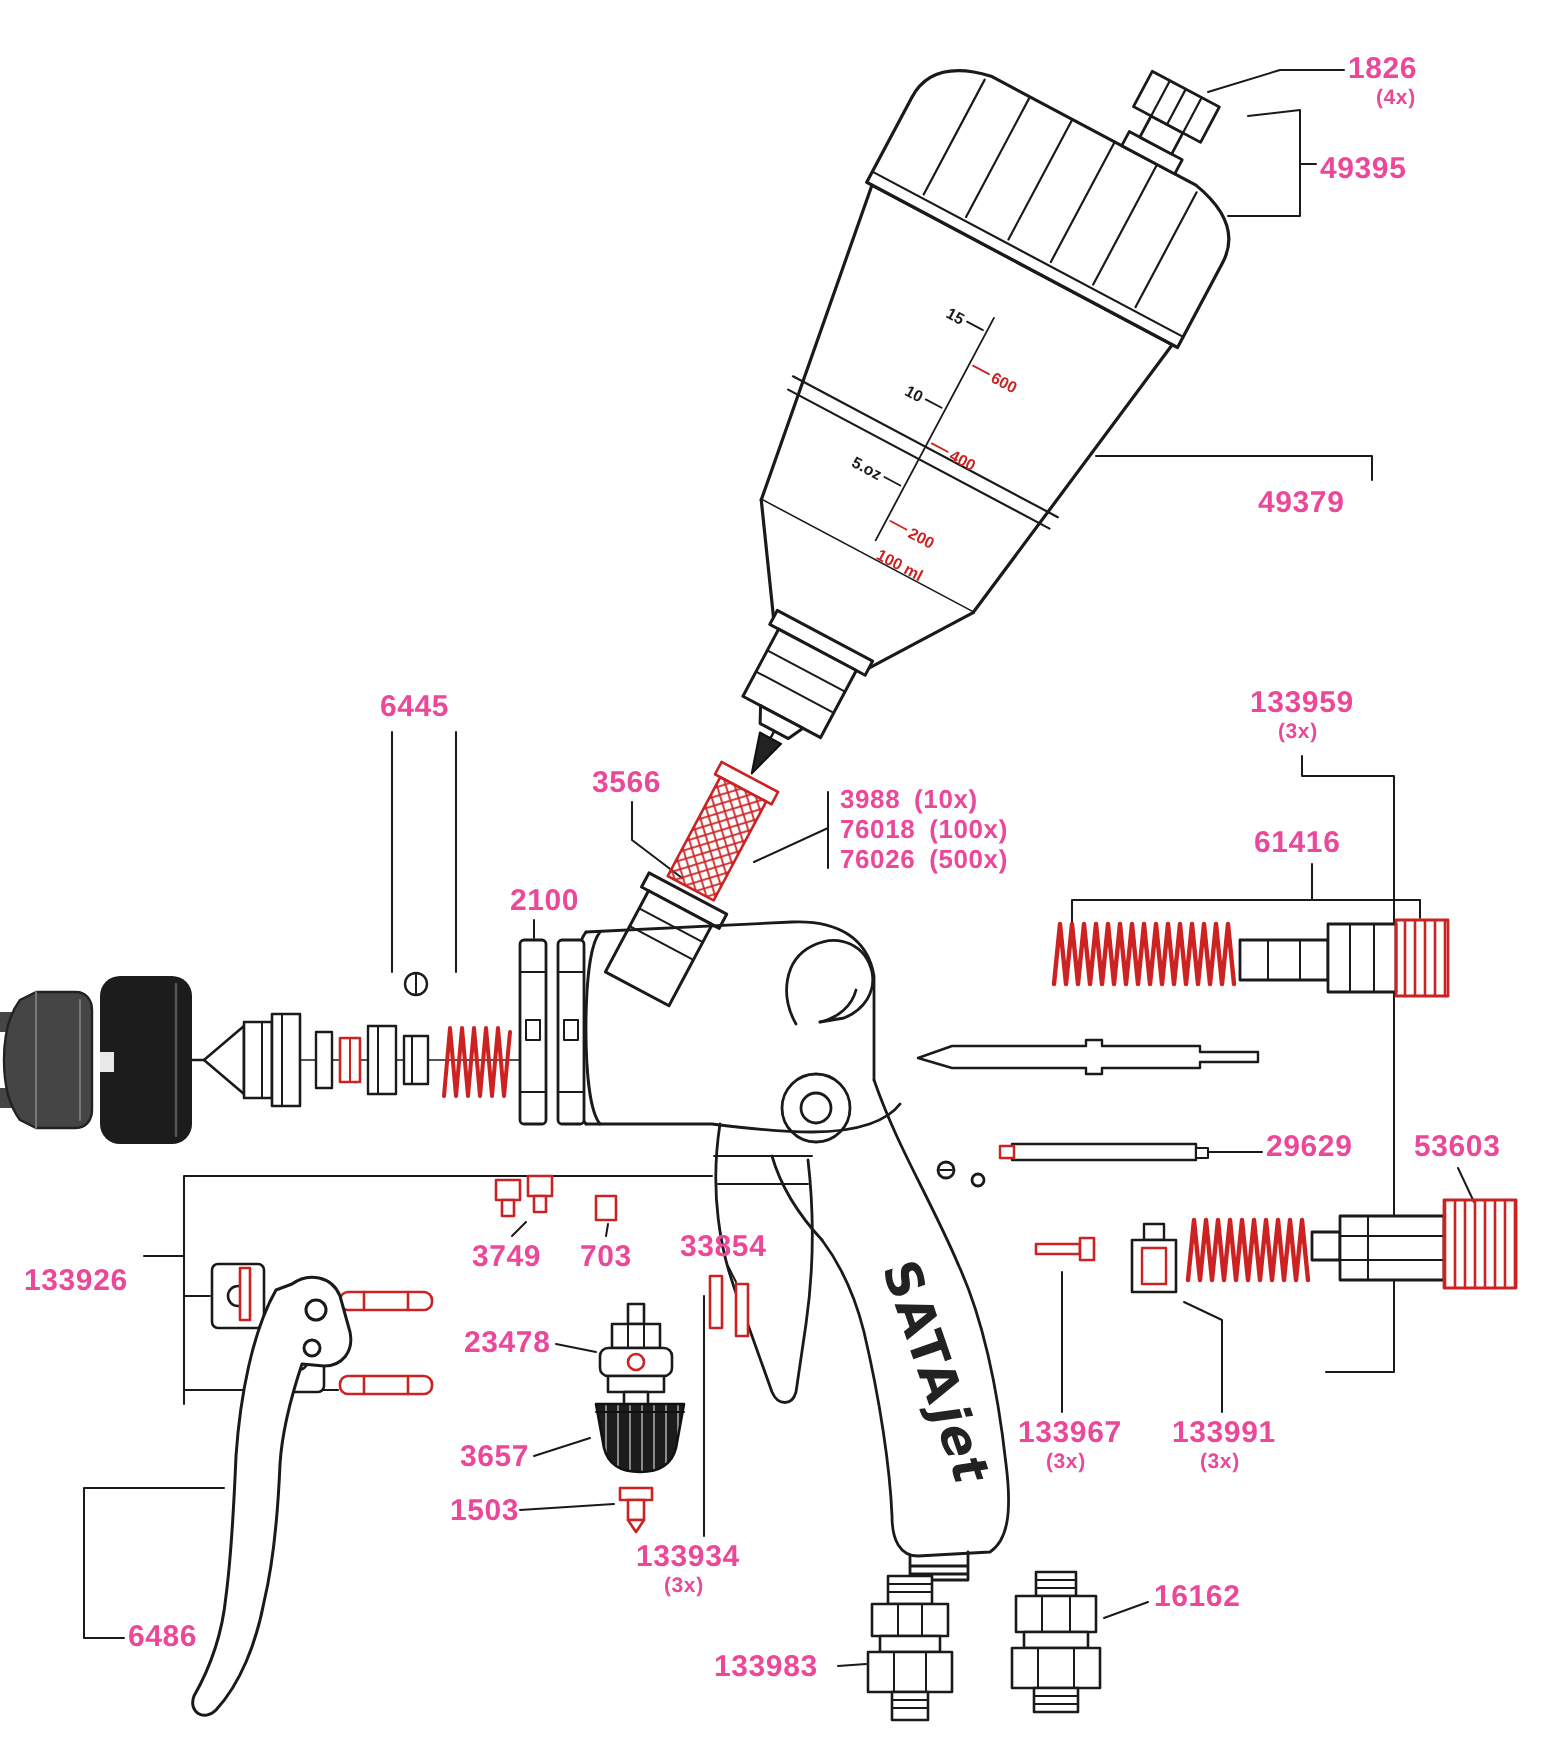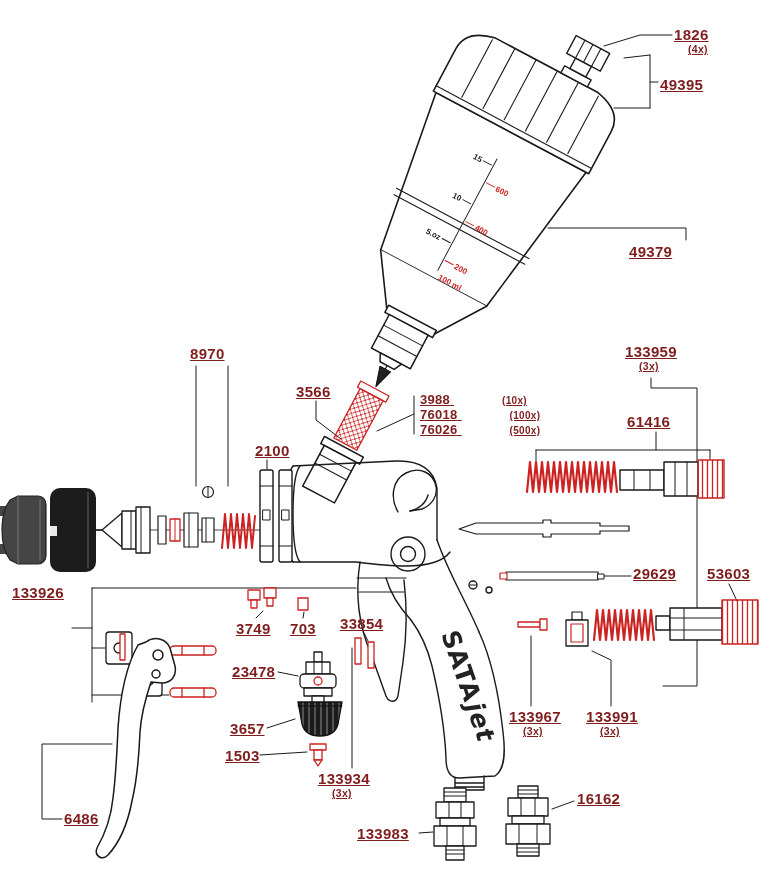--- a/index.html
+++ b/index.html
@@ -1,23 +1,23 @@
 <!DOCTYPE html>
 <html><head>
 <meta charset="utf-8">
 <style>
   html,body{margin:0;padding:0;background:#fff;}
   #stage{position:relative;width:784px;height:874px;background:#fff;overflow:hidden;
          font-family:"Liberation Sans",sans-serif;}
   #art{position:absolute;left:0;top:0;}
-  .lbl{position:absolute;font:700 15px "Liberation Sans",sans-serif;color:#7f1d1d;
-       letter-spacing:.3px;white-space:nowrap;z-index:5;line-height:17px;text-decoration:underline;}
+  .lbl{position:absolute;font:700 15px "Liberation Sans",sans-serif;color:#ec4899;
+       letter-spacing:.3px;white-space:nowrap;z-index:5;line-height:17px;}
   .lbl .qty{display:block;font-size:10.5px;padding-left:14px;line-height:13px;}
   .lbl.sm{font-size:13px;line-height:15px;}
-  .lbl.sm .qty{display:inline;font-size:10px;padding-left:3px;margin-left:45px;}
+  .lbl.sm .qty{display:inline;font-size:13px;padding-left:3px;}
 </style>
 </head>
 <body>
 
 <div id="stage">
 
 <svg id="art" width="784" height="874" viewBox="0 0 784 874" stroke-linecap="round" stroke-linejoin="round">
   <defs>
     <pattern id="hatchRed" width="6" height="6" patternUnits="userSpaceOnUse">
       <path d="M0,0 L6,6 M6,0 L0,6" stroke="#cc2222" stroke-width="0.9"></path>
@@ -293,21 +293,21 @@
   <span>1826</span>
   <span class="qty">(4x)</span>
 </div>
 <div class="lbl" style="left:660px;top:76px">
   <span>49395</span>
 </div>
 <div class="lbl" style="left:629px;top:243px">
   <span>49379</span>
 </div>
 <div class="lbl" style="left:190px;top:345px">
-  <span>8970</span>
+  <span>6445</span>
 </div>
 <div class="lbl" style="left:296px;top:383px">
   <span>3566</span>
 </div>
 <div class="lbl sm" style="left:420px;top:392px">
   <span>3988</span>
   <span class="qty">(10x)</span>
 </div>
 <div class="lbl sm" style="left:420px;top:407px">
   <span>76018</span>
@@ -326,21 +326,21 @@
 </div>
 <div class="lbl" style="left:255px;top:442px">
   <span>2100</span>
 </div>
 <div class="lbl" style="left:633px;top:565px">
   <span>29629</span>
 </div>
 <div class="lbl" style="left:707px;top:565px">
   <span>53603</span>
 </div>
-<div class="lbl" style="left:12px;top:584px">
+<div class="lbl" style="left:12px;top:632px">
   <span>133926</span>
 </div>
 <div class="lbl" style="left:236px;top:620px">
   <span>3749</span>
 </div>
 <div class="lbl" style="left:290px;top:620px">
   <span>703</span>
 </div>
 <div class="lbl" style="left:340px;top:615px">
   <span>33854</span>

